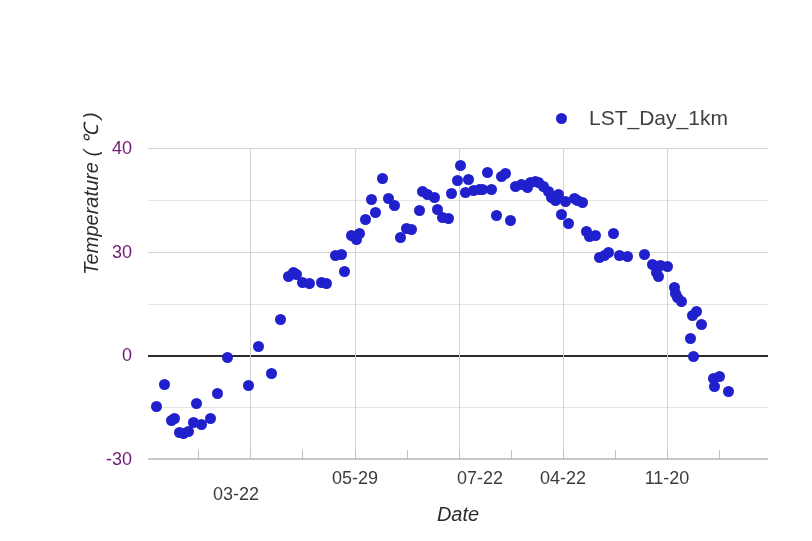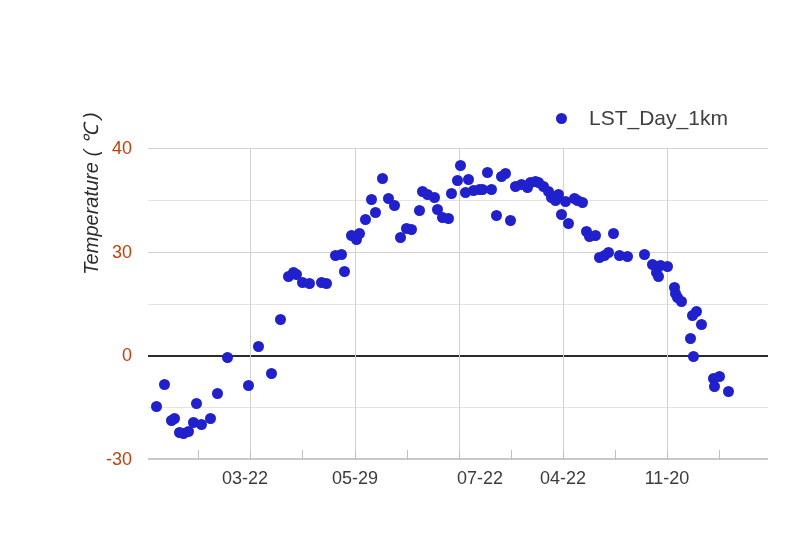--- a/index.html
+++ b/index.html
@@ -99,21 +99,21 @@
     position: absolute;
     top: 468px;
     font-size: 18px;
     color: #3c3c3c;
     transform: translateX(-50%);
     white-space: nowrap;
   }
   .ytick-label {
     position: absolute;
     font-size: 18px;
-    color: #c2410c;
+    color: #701a75;
     text-align: right;
     transform: translateY(-50%);
     white-space: nowrap;
   }
   .y-axis-title {
     position: absolute;
     left: -20px;
     top: 180px;
     width: 220px;
     text-align: center;
@@ -282,27 +282,28 @@
       <div class="tick-mark" style="left: 355.018px;"></div>
       <div class="tick-mark" style="left: 458.992px;"></div>
       <div class="tick-mark" style="left: 563.028px;"></div>
       <div class="tick-mark" style="left: 667.002px;"></div>
       <div class="tick-mark" style="left: 197.972px;"></div>
       <div class="tick-mark" style="left: 302.008px;"></div>
       <div class="tick-mark" style="left: 406.974px;"></div>
       <div class="tick-mark" style="left: 511.01px;"></div>
       <div class="tick-mark" style="left: 614.984px;"></div>
       <div class="tick-mark" style="left: 719.02px;"></div>
-      <div class="xtick-label" style="left: 245px;">03-22</div>
+      <div class="xtick-label" style="left: 236px; margin-top: 16px;">03-22</div>
       <div class="xtick-label" style="left: 355.018px;">05-29</div>
       <div class="xtick-label" style="left: 480px;">07-22</div>
       <div class="xtick-label" style="left: 563.028px;">04-22</div>
       <div class="xtick-label" style="left: 667.002px;">11-20</div>
     </div>
 
   <div class="y-axis-title">Temperature ( ℃ )</div>
 
+  <div class="x-axis-title">Date</div>
 
 <div class="ytick-label" style="left: 80px; width: 52px; top: 459px;">-30</div>
     <div class="ytick-label" style="left: 80px; width: 52px; top: 355.333px;">0</div>
     <div class="ytick-label" style="left: 80px; width: 52px; top: 251.667px;">30</div>
     <div class="ytick-label" style="left: 80px; width: 52px; top: 148px;">40</div>
   </div>
 
 </body></html>

